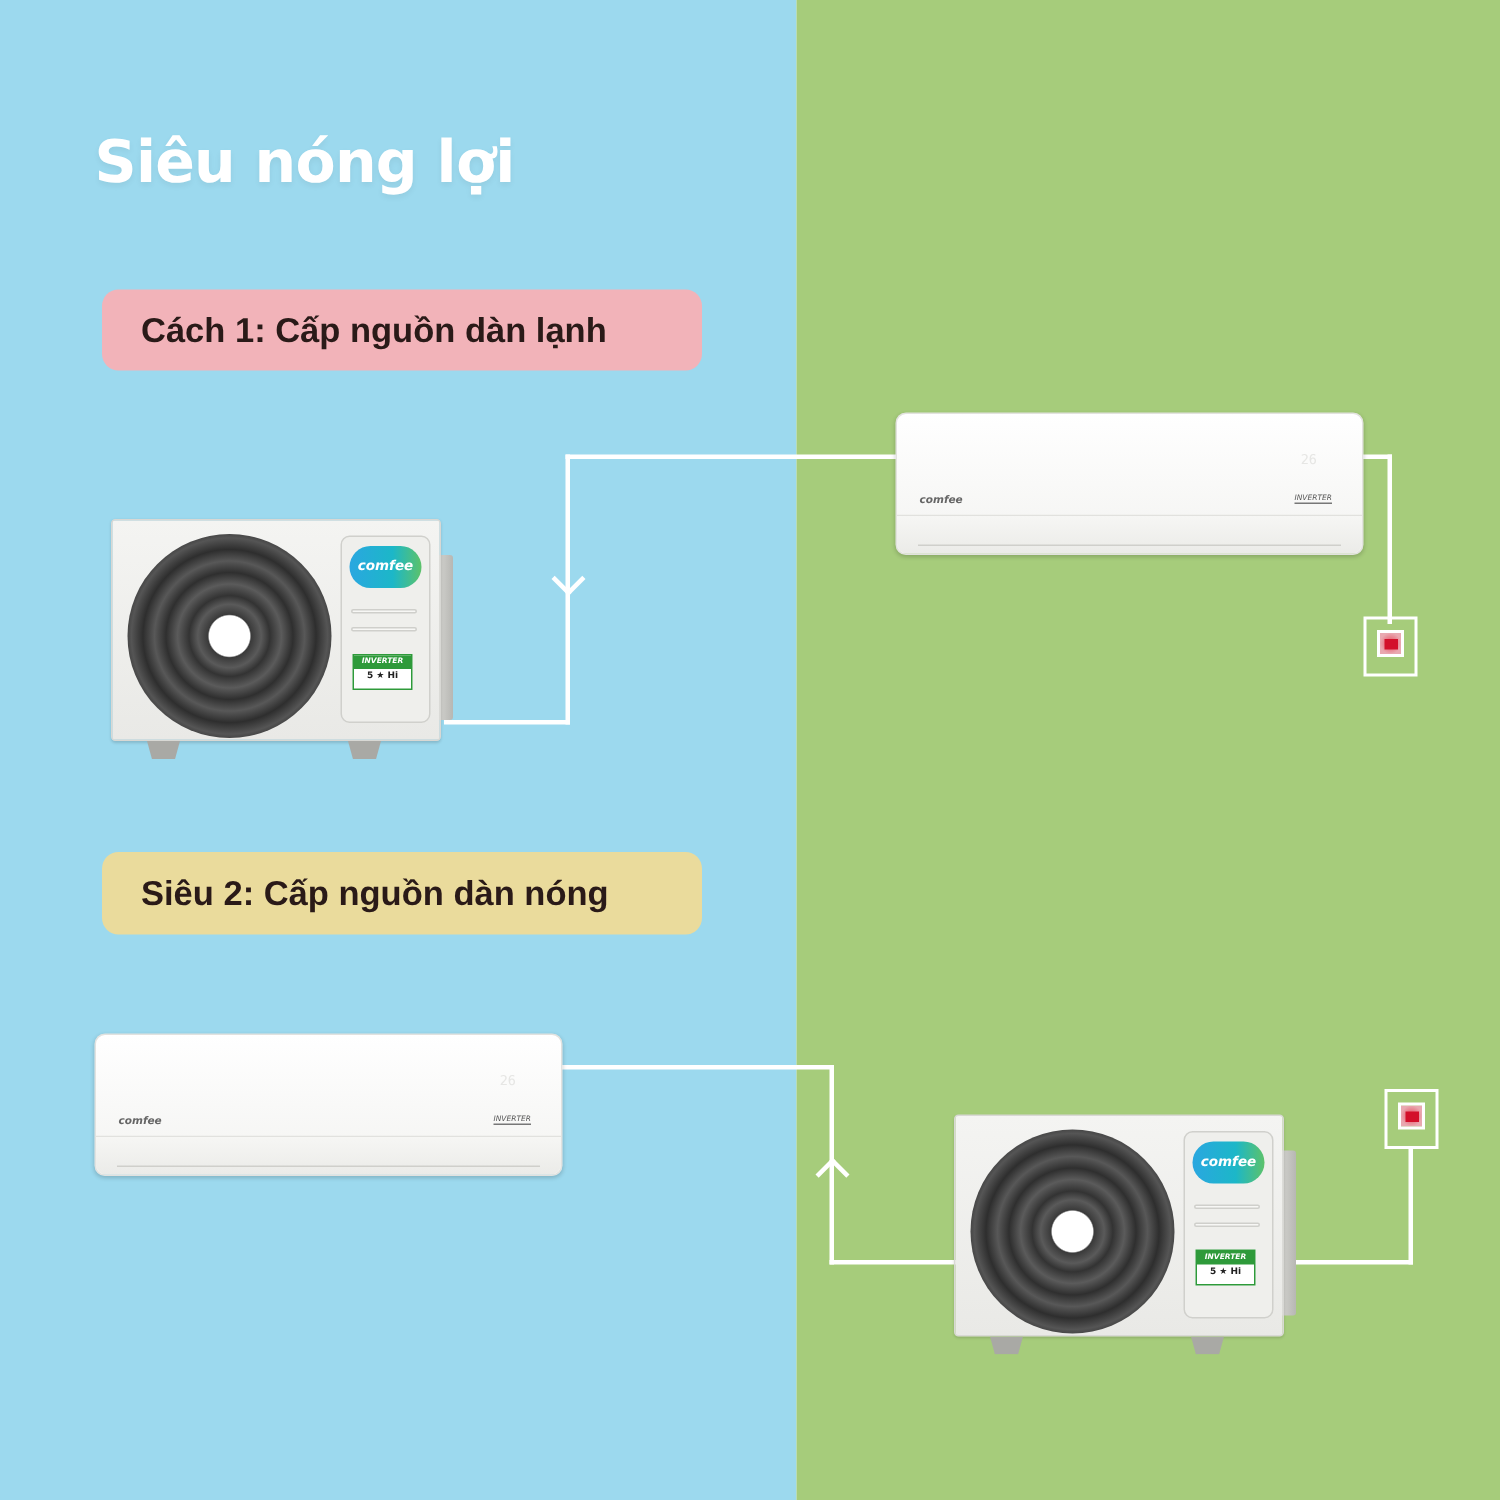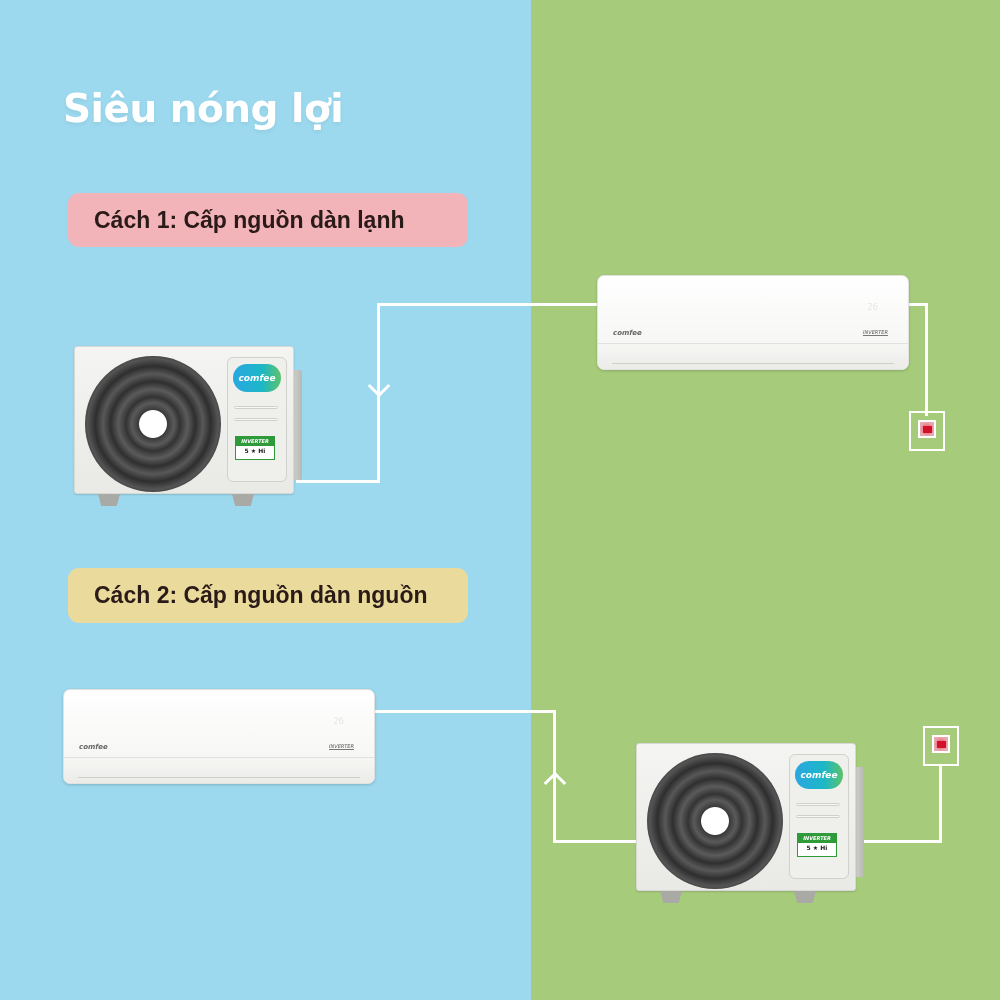--- a/index.html
+++ b/index.html
@@ -86,21 +86,21 @@
   <div class="in-inv">INVERTER</div>
   <div class="in-lower"></div>
 </div>
 
 <div class="socket" style="left:909px;top:411px;">
   <div class="socket-inner">
       <span></span>
     </div>
 </div>
 
-<div class="pill pill-2">Cách 2: Cấp nguồn dàn nguồn</div>
+<div class="pill pill-2">Siêu 2: Cấp nguồn dàn nóng</div>
 
 <div class="wire" style="left:329px;top:710px;width:227px;height:3px;"></div>
 <div class="wire" style="left:553px;top:710px;width:3px;height:133px;"></div>
 <div class="wire" style="left:553px;top:840px;width:86px;height:3px;"></div>
 <div class="arrow" style="left:547px;top:775px;transform:rotate(45deg);"></div>
 <div class="wire" style="left:846px;top:840px;width:96px;height:3px;"></div>
 <div class="wire" style="left:939px;top:765px;width:3px;height:78px;"></div>
 
 <div class="indoor" style="left:63px;top:689px;">
   <div class="in-disp">26</div>

